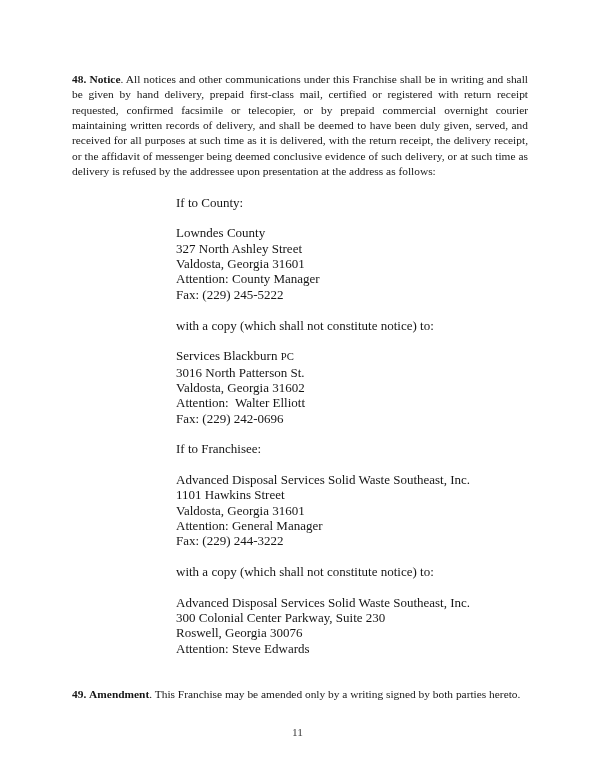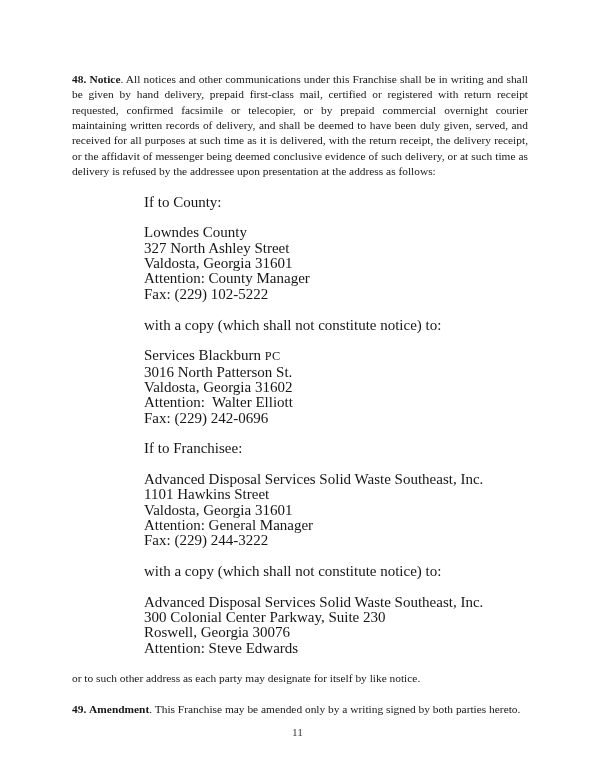--- a/index.html
+++ b/index.html
@@ -40,22 +40,22 @@
     color: #161616;
     -webkit-font-smoothing: antialiased;
   }
 
   .para .lead {
     font-weight: bold;
   }
 
   
   .block {
-    margin-left: 72px;
-    font-size: 15px;
+    margin-left: 104px;
+    font-size: 13px;
     line-height: 15.35px;
     text-align: left;
     color: #161616;
     white-space: pre-wrap;
   }
 
   .spacer-line {
     height: 15.35px;
   }
 
@@ -89,21 +89,21 @@
     <p class="para"><span class="lead">48.</span> <span class="lead">Notice</span><span>. All notices and other communications under this Franchise shall be in writing and shall be given by hand delivery, prepaid first-class mail, certified or registered with return receipt requested, confirmed facsimile or telecopier, or by prepaid commercial overnight courier maintaining written records of delivery, and shall be deemed to have been duly given, served, and received for all purposes at such time as it is delivered, with the return receipt, the delivery receipt, or the affidavit of messenger being deemed conclusive evidence of such delivery, or at such time as delivery is refused by the addressee upon presentation at the address as follows:</span></p>
 
     <div class="spacer-para"></div>
 
     <div class="block">If to County:</div>
     <div class="spacer-line"></div>
     <div class="block">Lowndes County
 327 North Ashley Street
 Valdosta, Georgia 31601
 Attention: County Manager
-Fax: (229) 102-5222</div>
+Fax: (229) 245-5222</div>
     <div class="spacer-line"></div>
 
     <div class="block">with a copy (which shall not constitute notice) to:</div>
     <div class="spacer-line"></div>
     <div class="block"><span>Services Blackburn </span><span class="smallcaps">PC</span>
 <span>3016 North Patterson St.
 Valdosta, Georgia 31602
 Attention:  Walter Elliott
 Fax: (229) 242-0696</span></div>
     <div class="spacer-line"></div>
@@ -119,21 +119,20 @@
 
     <div class="block">with a copy (which shall not constitute notice) to:</div>
     <div class="spacer-line"></div>
     <div class="block">Advanced Disposal Services Solid Waste Southeast, Inc.
 300 Colonial Center Parkway, Suite 230
 Roswell, Georgia 30076
 Attention: Steve Edwards</div>
 
     <div class="spacer-para"></div>
 
-    <p class="para">or to such other address as each party may designate for itself by like notice.</p>
 
     <div class="spacer-para"></div>
 
     <p class="para"><span class="lead">49.</span> <span class="lead">Amendment</span><span>. This Franchise may be amended only by a writing signed by both parties hereto.</span></p>
 
   </div>
 
   <div class="page-number">11</div>
 </div>
 

